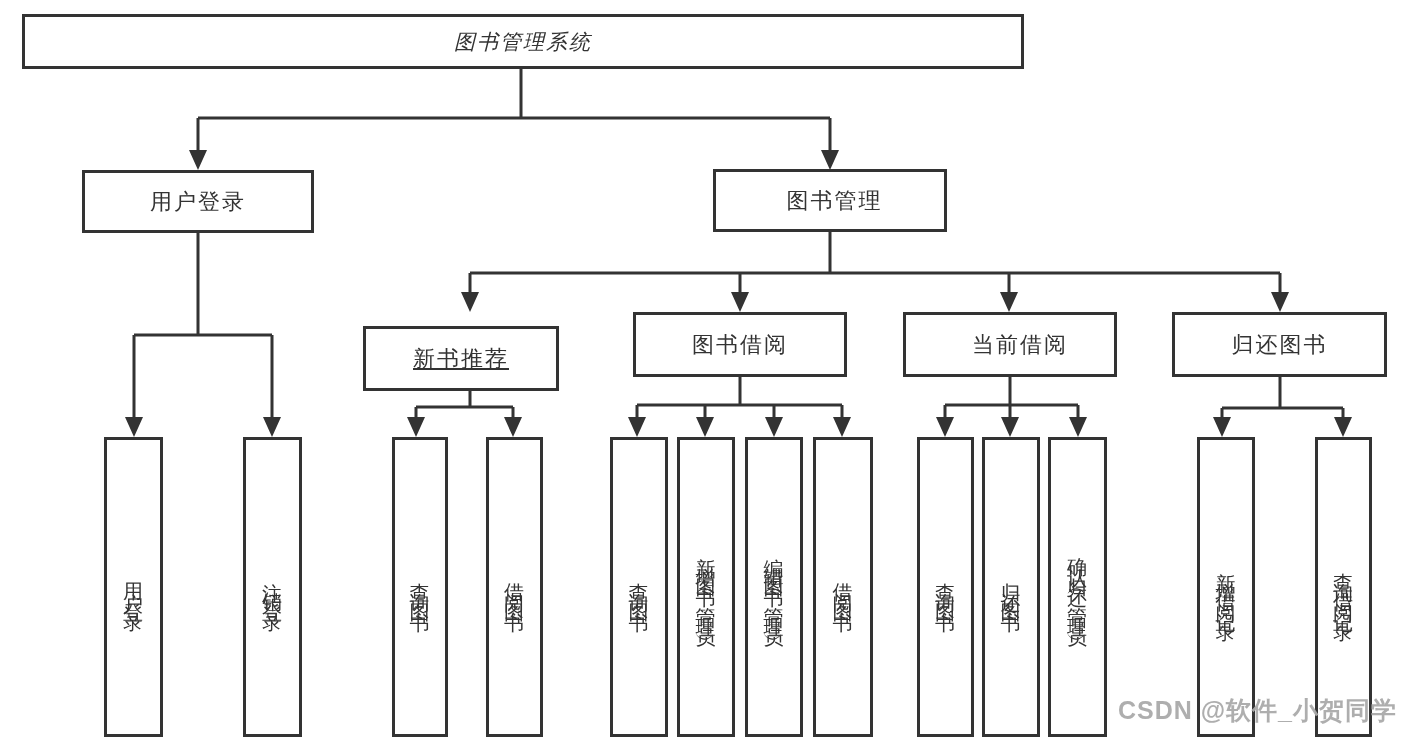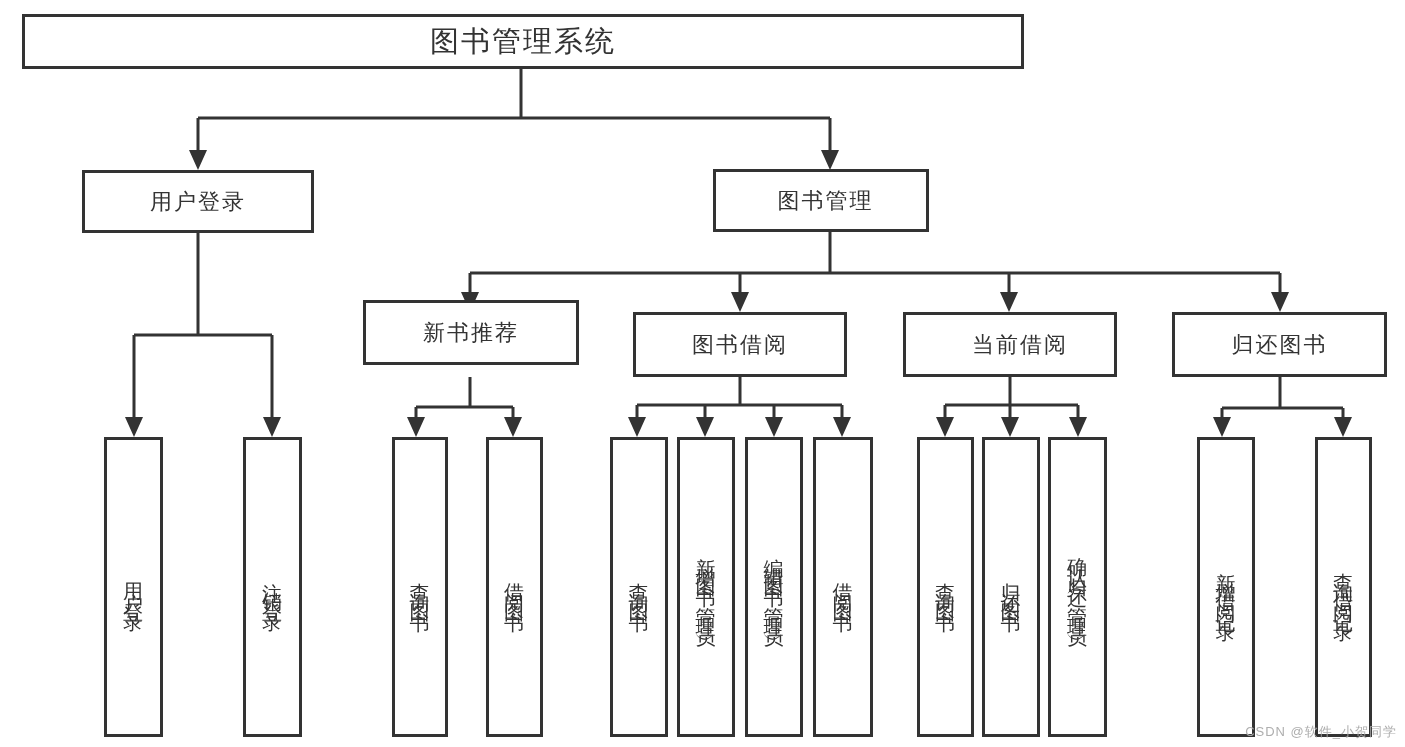--- a/index.html
+++ b/index.html
@@ -19,42 +19,43 @@
     display:flex;
     align-items:center;
     justify-content:center;
   }
   .hlabel{
     font-size:22px;
     letter-spacing:2px;
     color:#333333;
     white-space:nowrap;
   }
-  .root .hlabel{font-size:29px;}
+  .root .hlabel{font-size:21px;font-style:italic;}
   .leaf{
     top:437px;height:300px;
   }
   .vlabel{
     writing-mode:vertical-rl;
     text-orientation:mixed;
     font-size:20px;
     letter-spacing:10px;
     line-height:1.1;
     color:#333333;
     white-space:nowrap;
   }
   #wires{position:absolute;left:0;top:0;pointer-events:none;}
   .watermark{
     position:absolute;
     right:8px;
-    bottom:6px;
-    font-size:13px;
+    bottom:20px;
+    font-size:25px;
     letter-spacing:1px;
     color:rgba(170,170,170,0.95);
     white-space:nowrap;
+    font-weight:bold;
   }
 </style>
 </head>
 <body>
 
 <div id="canvas">
 
   <svg id="wires" width="1405" height="747" viewBox="0 0 1405 747">
 
     <path d="M521 68 V118 M198 118 H830 M198 118 V158 M830 118 V158" fill="none" stroke="#333333" stroke-width="3"></path>
@@ -84,25 +85,25 @@
       M1334 417 L1352 417 L1343 437 Z"></path>
   </svg>
 
   <div class="node root" style="left:22px;top:14px;width:1002px;height:55px;">
     <span class="hlabel">图书管理系统</span>
   </div>
 
   <div class="node" style="left:82px;top:170px;width:232px;height:63px;">
     <span class="hlabel">用户登录</span>
   </div>
-  <div class="node" style="left:713px;top:169px;width:216px;height:63px;padding-left:9px;">
+  <div class="node" style="left:713px;top:169px;width:234px;height:63px;padding-left:9px;">
     <span class="hlabel">图书管理</span>
   </div>
 
-  <div class="node" style="left:363px;top:300px;width:216px;height:65px;">
+  <div class="node" style="left:363px;top:326px;width:196px;height:65px;text-decoration:underline;">
     <span class="hlabel">新书推荐</span>
   </div>
   <div class="node" style="left:633px;top:312px;width:214px;height:65px;">
     <span class="hlabel">图书借阅</span>
   </div>
   <div class="node" style="left:903px;top:312px;width:214px;height:65px;padding-left:20px;">
     <span class="hlabel">当前借阅</span>
   </div>
   <div class="node" style="left:1172px;top:312px;width:215px;height:65px;">
     <span class="hlabel">归还图书</span>

